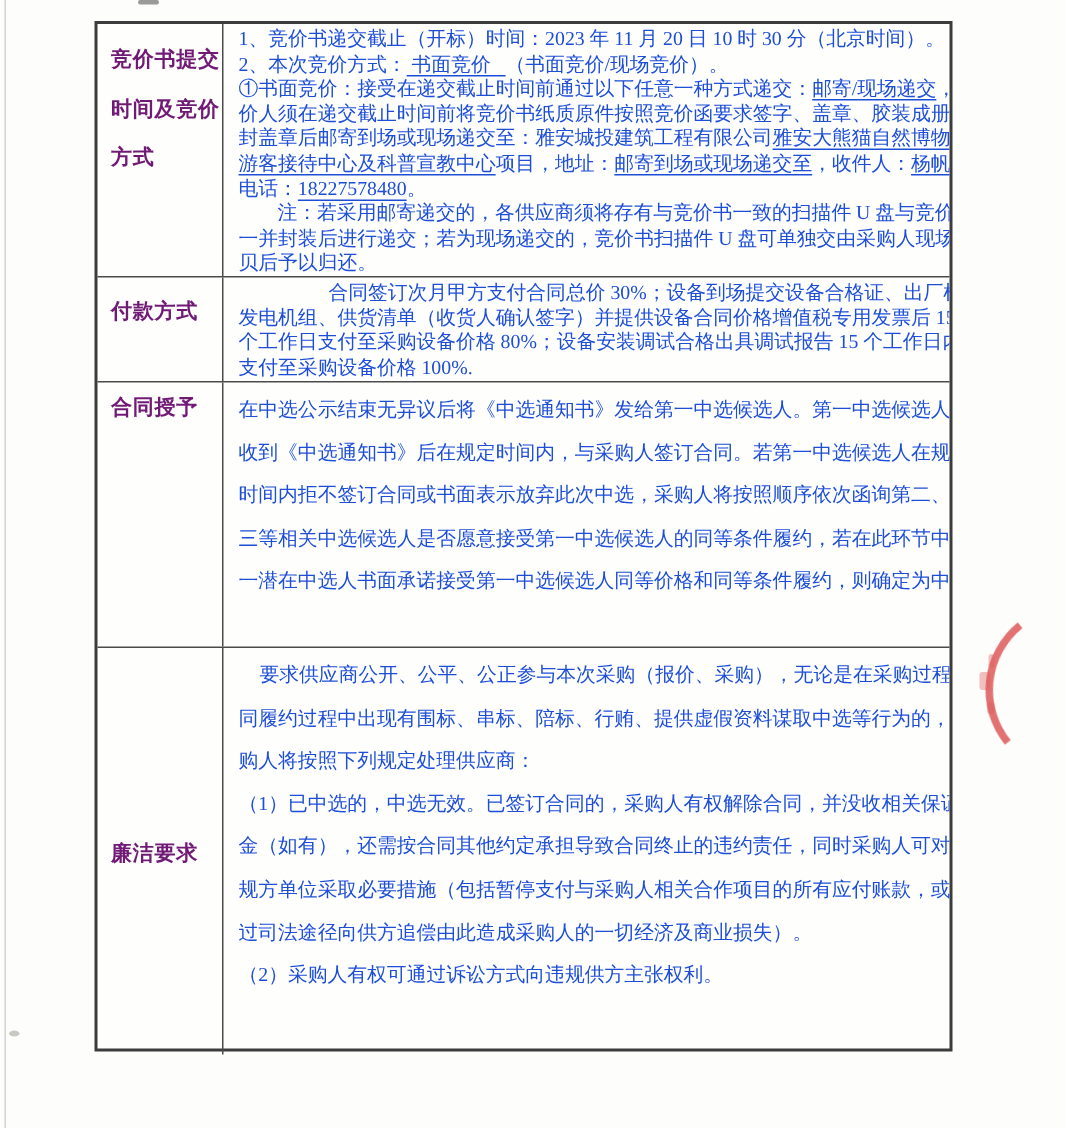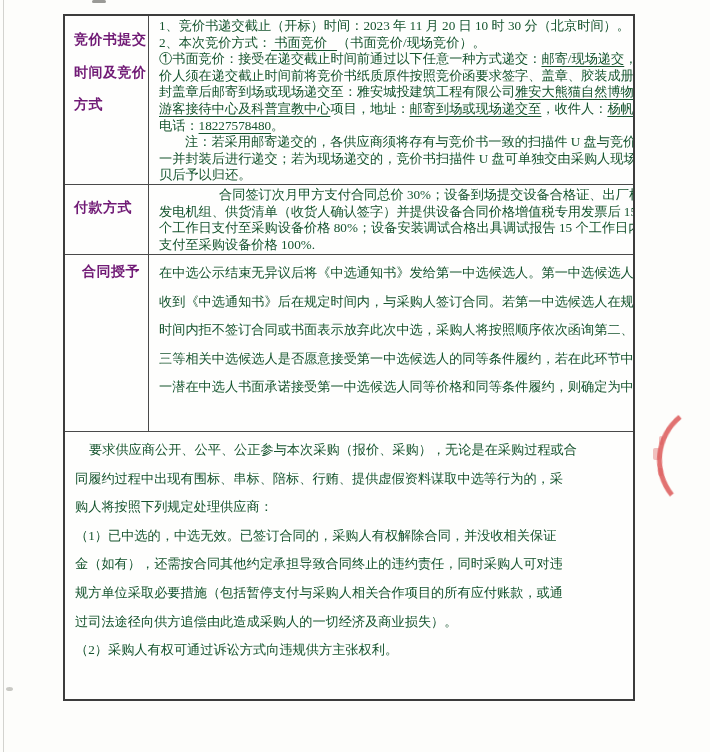--- a/index.html
+++ b/index.html
@@ -26,28 +26,28 @@
     border-right:1px solid #4a4a4a;
     font-weight:700;font-size:14px;letter-spacing:0.5px;
     padding-left:9px;display:flex;flex-direction:column;
     font-family:"Liberation Sans","DejaVu Sans",sans-serif;
     color:#701a75;
   }
   .label-cell.vcenter{justify-content:center;}
   .content-cell{
     flex:1;box-sizing:border-box;padding:0 6px 0 10px;overflow:hidden;
   }
-  .text-line{white-space:nowrap;font-size:13.2px;color:#14532d;}
+  .text-line{white-space:nowrap;font-size:13.2px;color:#1d4ed8;}
   .bold{font-weight:400;}
   .ul{text-decoration:underline;text-underline-offset:3px;text-decoration-thickness:1px;}
 
   
   .row-bid{height:169px;}
   .row-pay{height:70px;}
-  .row-award{height:177px;text-align:center;}
+  .row-award{height:177px;}
   .row-integrity{height:271px;}
   .row-bid .content-cell{padding-top:2px;}
   .row-bid .text-line{line-height:16.6px;}
   .row-pay .content-cell{padding-top:2px;}
   .row-pay .text-line{line-height:16.6px;}
   .row-award .content-cell{padding-top:4px;}
   .row-award .text-line{line-height:28.6px;}
   .row-integrity .content-cell{padding-top:4px;}
   .row-integrity .text-line{line-height:28.6px;}
 
@@ -120,20 +120,23 @@
       </div>
       <div class="content-cell">
         <div class="text-line"><span>在中选公示结束无异议后将《中选通知书》发给第一中选候选人。第一中选候选人在</span></div>
         <div class="text-line"><span>收到《中选通知书》后在规定时间内，与采购人签订合同。若第一中选候选人在规定</span></div>
         <div class="text-line"><span>时间内拒不签订合同或书面表示放弃此次中选，采购人将按照顺序依次函询第二、第</span></div>
         <div class="text-line"><span>三等相关中选候选人是否愿意接受第一中选候选人的同等条件履约，若在此环节中任</span></div>
         <div class="text-line"><span>一潜在中选人书面承诺接受第一中选候选人同等价格和同等条件履约，则确定为中选</span></div>
       </div>
     </div>
     <div class="t-row row-integrity">
+      <div class="label-cell vcenter">
+        <div class="label-line">廉洁要求</div>
+      </div>
       <div class="content-cell">
         <div class="text-line indent-sm"><span>要求供应商公开、公平、公正参与本次采购（报价、采购），无论是在采购过程或合</span></div>
         <div class="text-line"><span>同履约过程中出现有围标、串标、陪标、行贿、提供虚假资料谋取中选等行为的，采</span></div>
         <div class="text-line"><span>购人将按照下列规定处理供应商：</span></div>
         <div class="text-line"><span>（1）已中选的，中选无效。已签订合同的，采购人有权解除合同，并没收相关保证</span></div>
         <div class="text-line"><span>金（如有），还需按合同其他约定承担导致合同终止的违约责任，同时采购人可对违</span></div>
         <div class="text-line"><span>规方单位采取必要措施（包括暂停支付与采购人相关合作项目的所有应付账款，或通</span></div>
         <div class="text-line"><span>过司法途径向供方追偿由此造成采购人的一切经济及商业损失）。</span></div>
         <div class="text-line"><span>（2）采购人有权可通过诉讼方式向违规供方主张权利。</span></div>
       </div>

